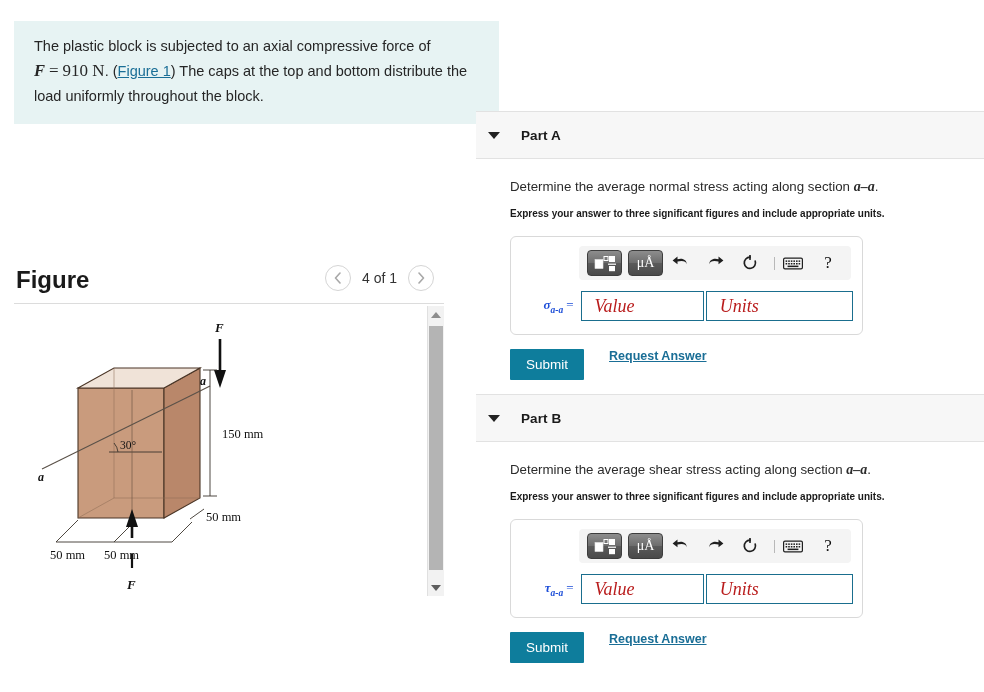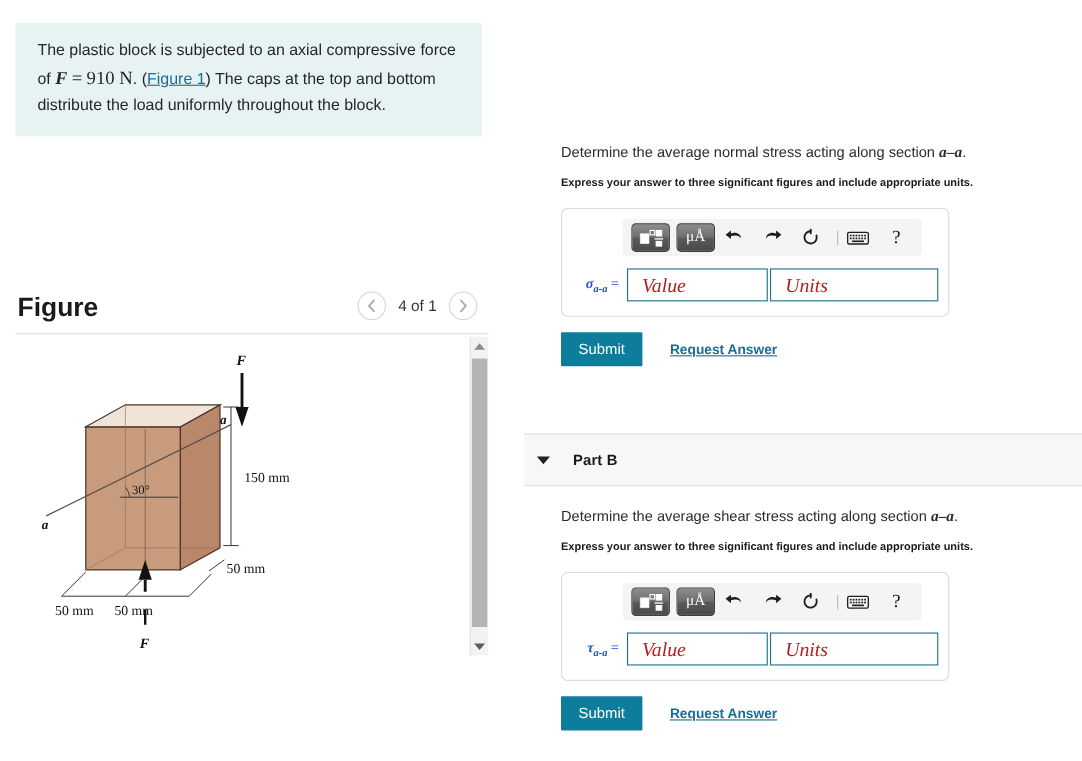--- a/index.html
+++ b/index.html
@@ -20,21 +20,21 @@
   
   #left-col {
     position: absolute;
     left: 0; top: 0;
     width: 460px;
     height: 692px;
   }
   .problem-statement {
     position: absolute;
     left: 14px; top: 21px;
-    width: 424px;
+    width: 485px;
     box-sizing: border-box;
     background: #e7f3f3;
     padding: 14px 16px 16px 20px;
     font-size: 14.5px;
     line-height: 1.58;
     color: #262626;
   }
   .problem-statement .mathvar {
     font-family: "Liberation Serif", serif;
     font-style: italic;
@@ -207,21 +207,21 @@
     margin-bottom: 17px;
   }
 
   
   .answer-box {
     width: 353px;
     box-sizing: border-box;
     border: 1px solid #d9d9d9;
     border-radius: 6px;
     background: #fff;
-    padding: 9px 9px 13px 3px;
+    padding: 9px 9px 13px 16px;
   }
   .mq-toolbar {
     background: #f4f4f4;
     border-radius: 4px;
     height: 34px;
     display: flex;
     align-items: center;
     padding: 0 8px;
     gap: 0px;
     margin: 0 0 11px 52px;
@@ -302,21 +302,21 @@
     font-size: 18px;
     color: #b91c1c;
     cursor: text;
     box-sizing: border-box;
   }
   .field.value { width: 137px; }
   .field.units { width: 164px; margin-left: 2px; }
 
   .actions {
     display: flex;
-    align-items: center;
+    align-items: flex-start;
     margin-top: 14px;
   }
   .submit-btn {
     background: #0e7d9c;
     color: #fff;
     border: none;
     font-family: "Liberation Sans", sans-serif;
     font-size: 13.5px;
     padding: 8px 16px;
     cursor: pointer;
@@ -427,20 +427,24 @@
         <div class="sb-arrow down">
           <div class="sb-tri down"></div>
         </div>
       </div>
     </div>
   </div>
 
   <div id="right-col">
 
     <div style="position:absolute; left:0; top:111px; width:508px;">
+      <div class="part-header">
+        <div class="caret"></div>
+        <div class="part-label">Part A</div>
+      </div>
       <div class="part-body">
         <div class="prompt">
           <span>Determine the average normal stress acting along section </span><span class="sec">a–a</span><span>.</span>
         </div>
         <div class="instruction">Express your answer to three significant figures and include appropriate units.</div>
 
         <div class="answer-box">
           <div class="mq-toolbar">
             <div class="tb-btn">
               <svg width="22" height="17" viewBox="0 0 22 17">

